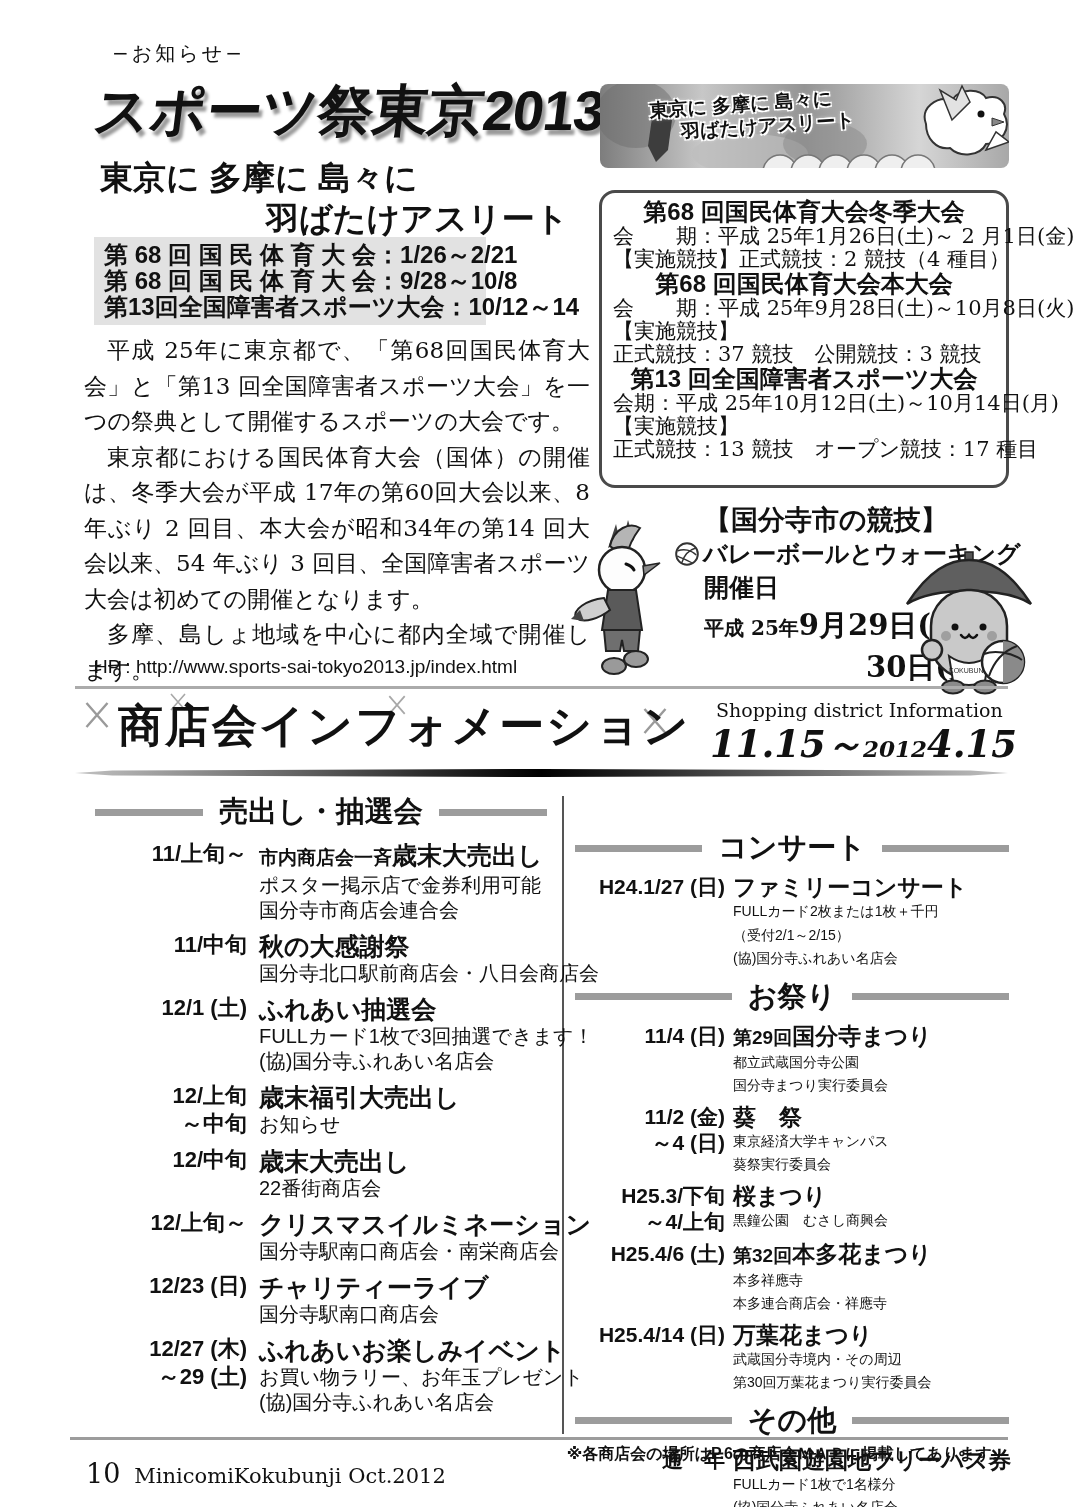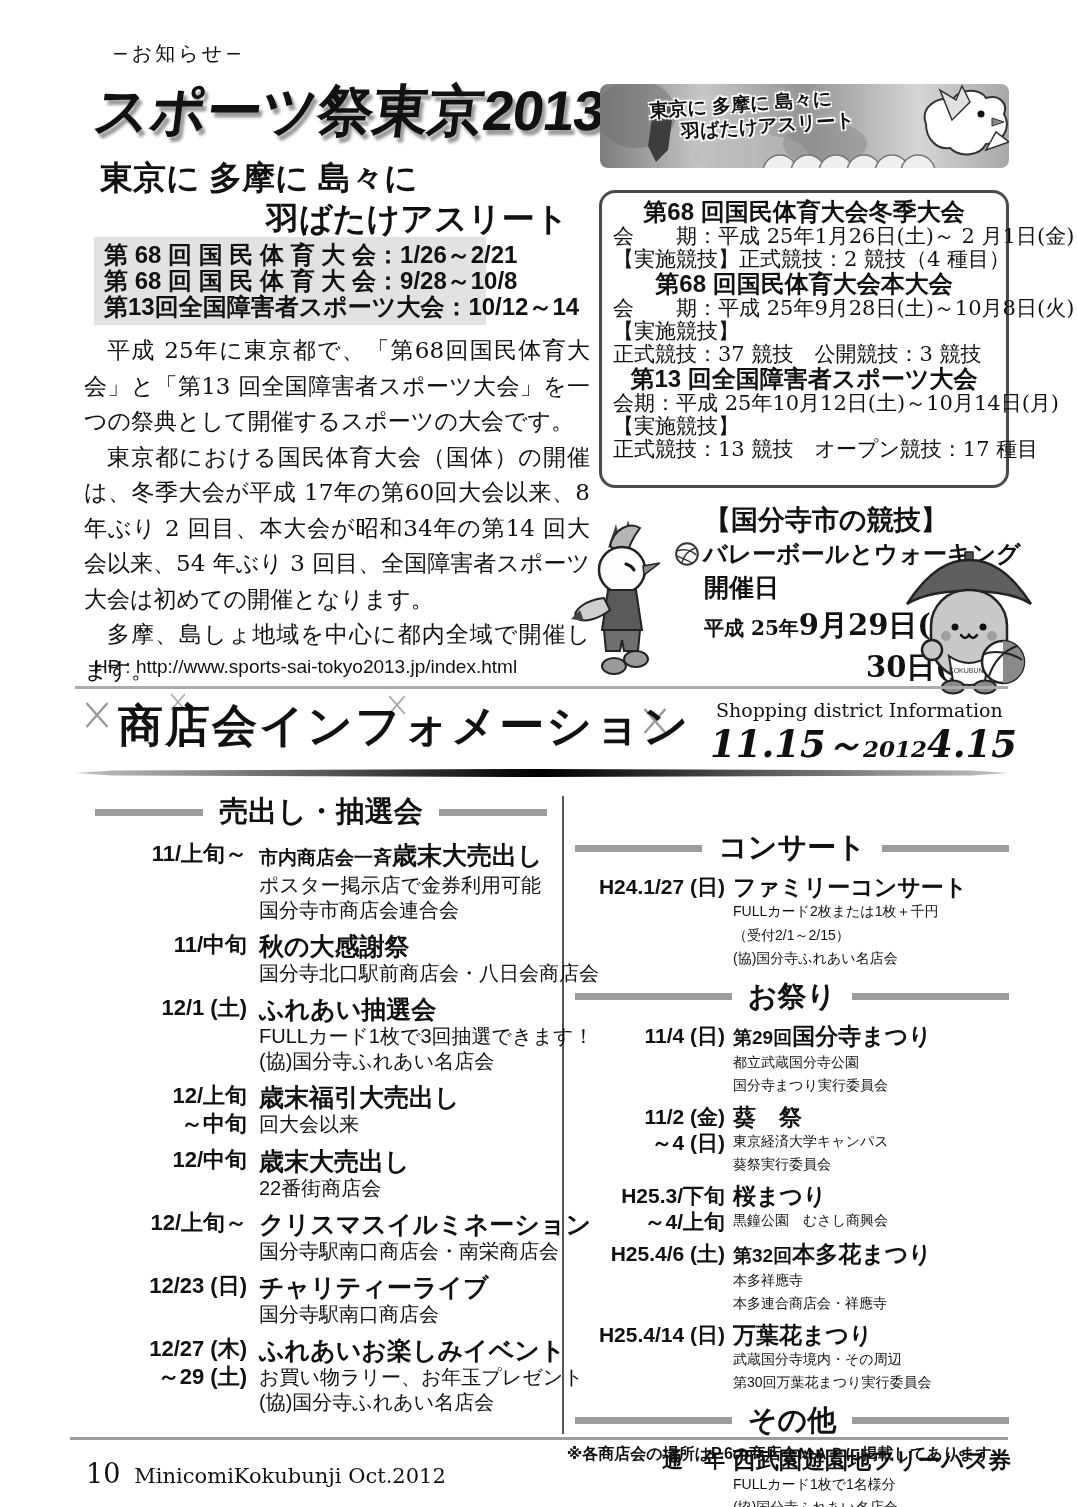--- a/index.html
+++ b/index.html
@@ -271,21 +271,21 @@
         <div class="ev-detail">FULLカード1枚で3回抽選できます！</div>
         <div class="ev-detail">(協)国分寺ふれあい名店会</div>
       </div>
     </div>
 
     <div class="event-item">
       <div class="ev-date">12/上旬
 ～中旬</div>
       <div class="ev-body">
         <div class="ev-title"><span>歳末福引大売出し</span></div>
-        <div class="ev-detail">回大会以来</div>
+        <div class="ev-detail">お知らせ</div>
       </div>
     </div>
 
     <div class="event-item">
       <div class="ev-date">12/中旬</div>
       <div class="ev-body">
         <div class="ev-title"><span>歳末大売出し</span></div>
         <div class="ev-detail">22番街商店会</div>
       </div>
     </div>

